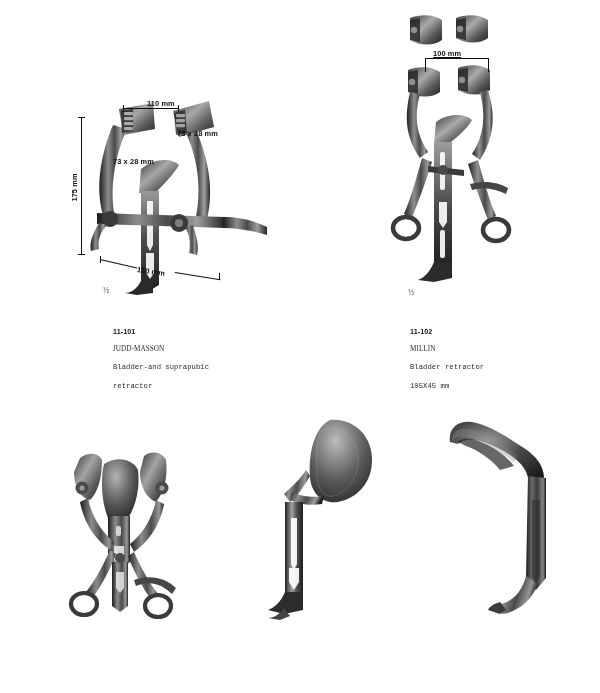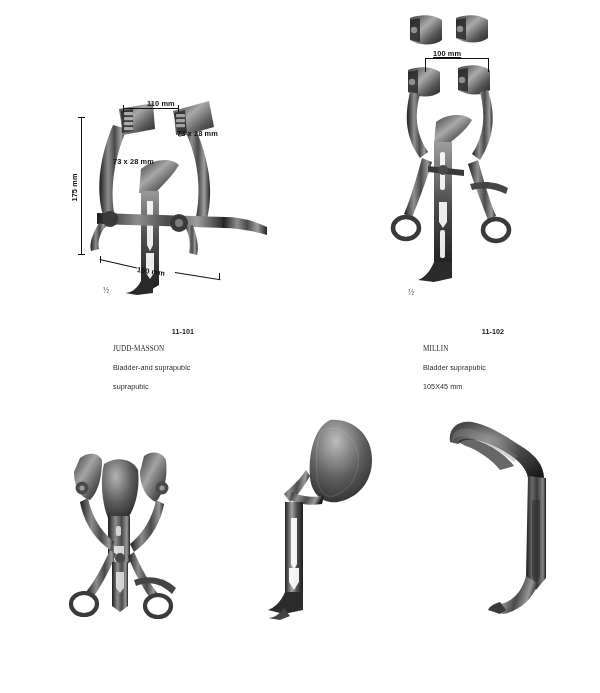--- a/index.html
+++ b/index.html
@@ -30,28 +30,28 @@
     position: absolute;
     font-size: 7.2px;
     line-height: 9.1px;
     color: #2b2b2b;
     letter-spacing: 0.05px;
     white-space: pre-line;
   }
   .caption .code {
     font-weight: bold;
     color: #151515;
-    text-align: center;
   }
   .caption .name {
     color: #2b2b2b;
     font-family: Liberation Serif, serif;
   }
   .caption .desc {
     color: #2b2b2b;
+    font-family: Liberation Mono, monospace;
   }
   .dim-label {
     position: absolute;
     font-size: 7.4px;
     font-weight: bold;
     color: #111111;
     white-space: nowrap;
     letter-spacing: 0.1px;
   }
   .scale-mark {
@@ -160,21 +160,21 @@
     <div class="diag" style="left:175px; top:272px; width:46px; transform:rotate(9deg);"></div>
     <div class="tick v" style="left:219px; top:273px;"></div>
     <div class="dim-label" style="left:137px; top:265px; transform:rotate(8deg); transform-origin:left center;">150 mm</div>
 
     <div class="scale-mark" style="left:103px; top:286px;">½</div>
 
     <div class="caption" style="left:113px; top:318px; width:140px;">
       <div class="code">11-101</div>
       <div class="name">JUDD-MASSON</div>
       <div class="desc">Bladder-and suprapubic</div>
-      <div class="desc">suprapubic</div>
+      <div class="desc">retractor</div>
     </div>
   </div>
 
   <div class="item" style="left:300px; top:0px; width:300px; height:370px;">
 
     <svg class="figure" style="left:90px; top:12px;" width="130" height="285" viewBox="0 0 130 285">
       <defs>
         <linearGradient id="g2a" x1="0" y1="0" x2="1" y2="0">
           <stop offset="0%" stop-color="#1e1e1e"></stop>
           <stop offset="35%" stop-color="#909090"></stop>
@@ -232,24 +232,24 @@
       <ellipse cx="53" cy="158" rx="5" ry="5" fill="#4a4a4a"></ellipse>
     </svg>
 
     <div class="dimline h" style="left:125px; top:58px; width:64px;"></div>
     <div class="dimline v" style="left:125px; top:58px; height:14px;"></div>
     <div class="dimline v" style="left:188px; top:58px; height:14px;"></div>
     <div class="dim-label" style="left:133px; top:49px;text-decoration:underline;">100 mm</div>
 
     <div class="scale-mark" style="left:108px; top:288px;">½</div>
 
-    <div class="caption" style="left:123px; top:318px; width:140px;">
+    <div class="caption" style="left:110px; top:318px; width:140px;">
       <div class="code">11-102</div>
       <div class="name">MILLIN</div>
-      <div class="desc">Bladder suprapubic</div>
+      <div class="desc">Bladder retractor</div>
       <div class="desc">105X45 mm</div>
     </div>
   </div>
 
   <div class="item" style="left:0px; top:380px; width:215px; height:313px;">
 
     <svg class="figure" style="left:58px; top:50px;" width="130" height="190" viewBox="0 0 130 190">
       <defs>
         <linearGradient id="g3a" x1="0" y1="0" x2="1" y2="0">
           <stop offset="0%" stop-color="#1e1e1e"></stop>

